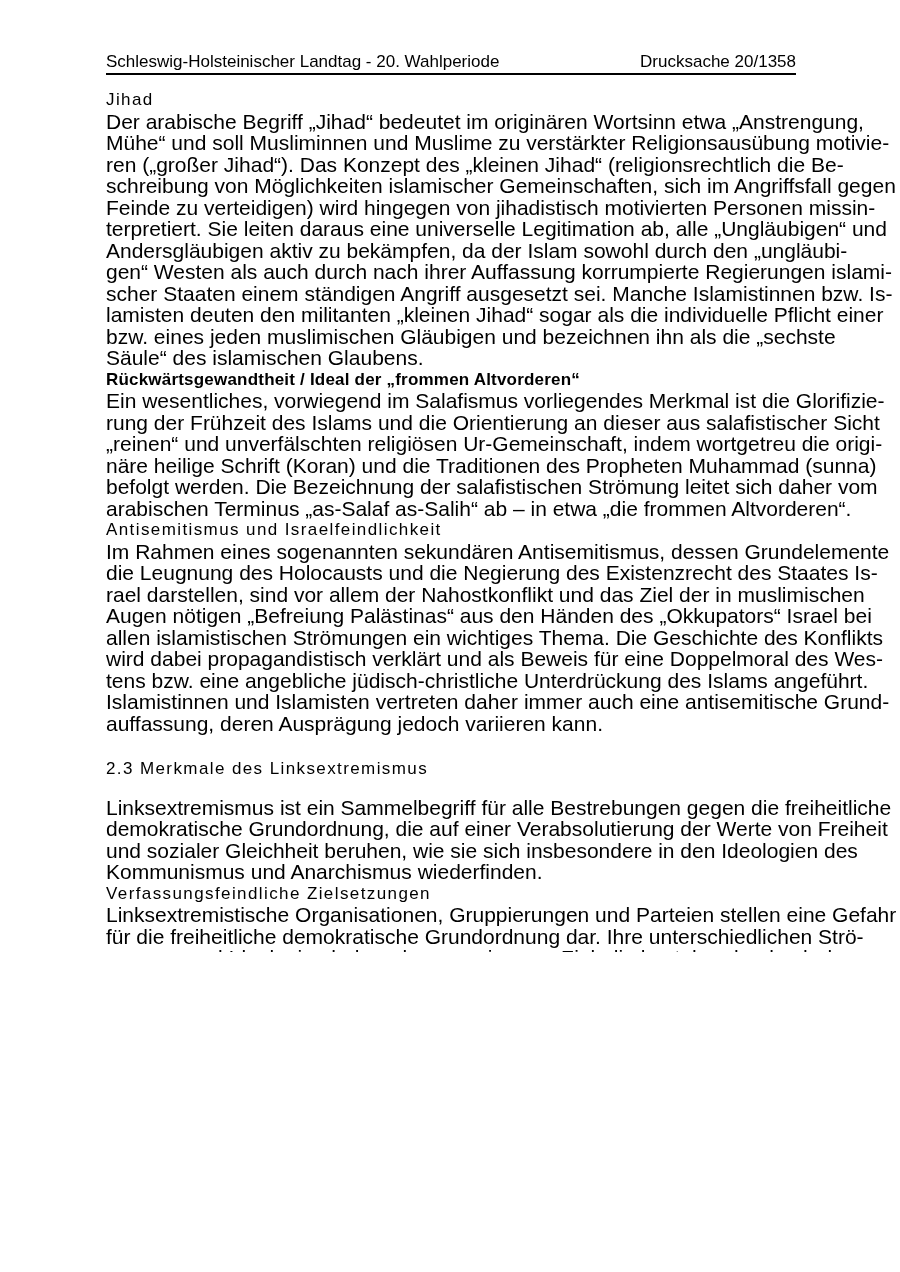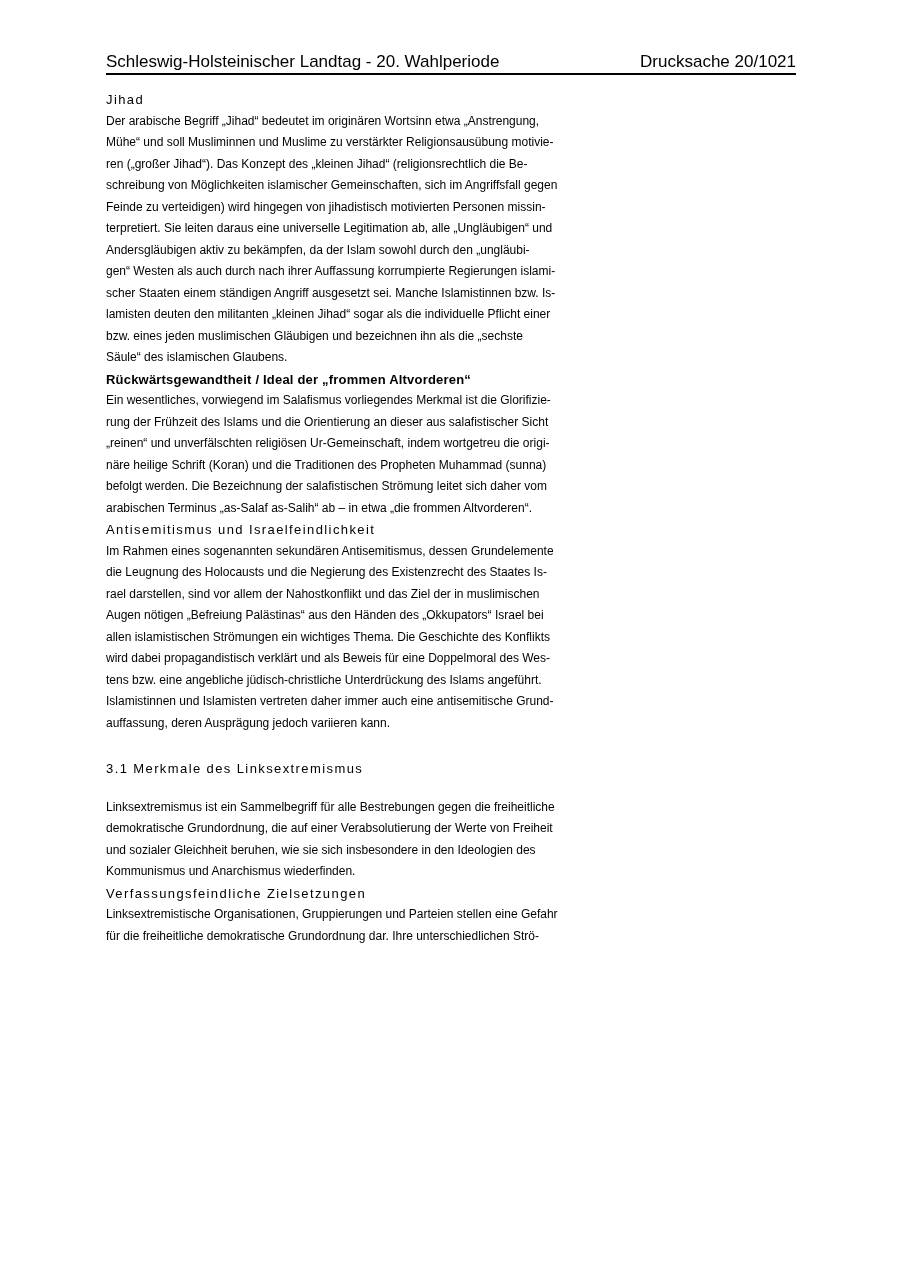--- a/index.html
+++ b/index.html
@@ -25,28 +25,28 @@
     border-bottom: 2px solid #000;
     padding-bottom: 2px;
   }
   .content {
     position: absolute;
     left: 106px;
     width: 694px;
     top: 89px;
   }
   .h {
-    font-size: 13px;
+    font-size: 17px;
     line-height: 21.5px;
     white-space: pre;
   }
   .spaced { letter-spacing: 1.4px; }
   .bold { font-weight: bold; letter-spacing: 0.2px; }
   .para {
-    font-size: 12px;
+    font-size: 21px;
     line-height: 21.5px;
     white-space: pre;
   }
   .sec2 { }
   .sec3 { }
   .sec4 { margin-top: 24px; }
   .sec4 .h { margin-bottom: 17px; }
   .sec5 { }
   .footer {
     position: absolute;
@@ -58,21 +58,21 @@
     line-height: 19px;
   }
 </style>
 </head>
 <body>
 
 <div class="page">
 
   <div class="header">
     <span>Schleswig-Holsteinischer Landtag - 20. Wahlperiode</span>
-    <span>Drucksache 20/1021</span>
+    <span>Drucksache 20/1358</span>
   </div>
 
   <div class="content">
 
     <div class="sec1">
       <div class="h spaced">Jihad</div>
       <div class="para">Der arabische Begriff „Jihad“ bedeutet im originären Wortsinn etwa „Anstrengung,
 Mühe“ und soll Musliminnen und Muslime zu verstärkter Religionsausübung motivie-
 ren („großer Jihad“). Das Konzept des „kleinen Jihad“ (religionsrechtlich die Be-
 schreibung von Möglichkeiten islamischer Gemeinschaften, sich im Angriffsfall gegen
@@ -103,21 +103,21 @@
 rael darstellen, sind vor allem der Nahostkonflikt und das Ziel der in muslimischen
 Augen nötigen „Befreiung Palästinas“ aus den Händen des „Okkupators“ Israel bei
 allen islamistischen Strömungen ein wichtiges Thema. Die Geschichte des Konflikts
 wird dabei propagandistisch verklärt und als Beweis für eine Doppelmoral des Wes-
 tens bzw. eine angebliche jüdisch-christliche Unterdrückung des Islams angeführt.
 Islamistinnen und Islamisten vertreten daher immer auch eine antisemitische Grund-
 auffassung, deren Ausprägung jedoch variieren kann.</div>
     </div>
 
     <div class="sec4">
-      <div class="h spaced">3.1 Merkmale des Linksextremismus</div>
+      <div class="h spaced">2.3 Merkmale des Linksextremismus</div>
       <div class="para">Linksextremismus ist ein Sammelbegriff für alle Bestrebungen gegen die freiheitliche
 demokratische Grundordnung, die auf einer Verabsolutierung der Werte von Freiheit
 und sozialer Gleichheit beruhen, wie sie sich insbesondere in den Ideologien des
 Kommunismus und Anarchismus wiederfinden.</div>
     </div>
 
     <div class="sec5">
       <div class="h spaced">Verfassungsfeindliche Zielsetzungen</div>
       <div class="para">Linksextremistische Organisationen, Gruppierungen und Parteien stellen eine Gefahr
 für die freiheitliche demokratische Grundordnung dar. Ihre unterschiedlichen Strö-

